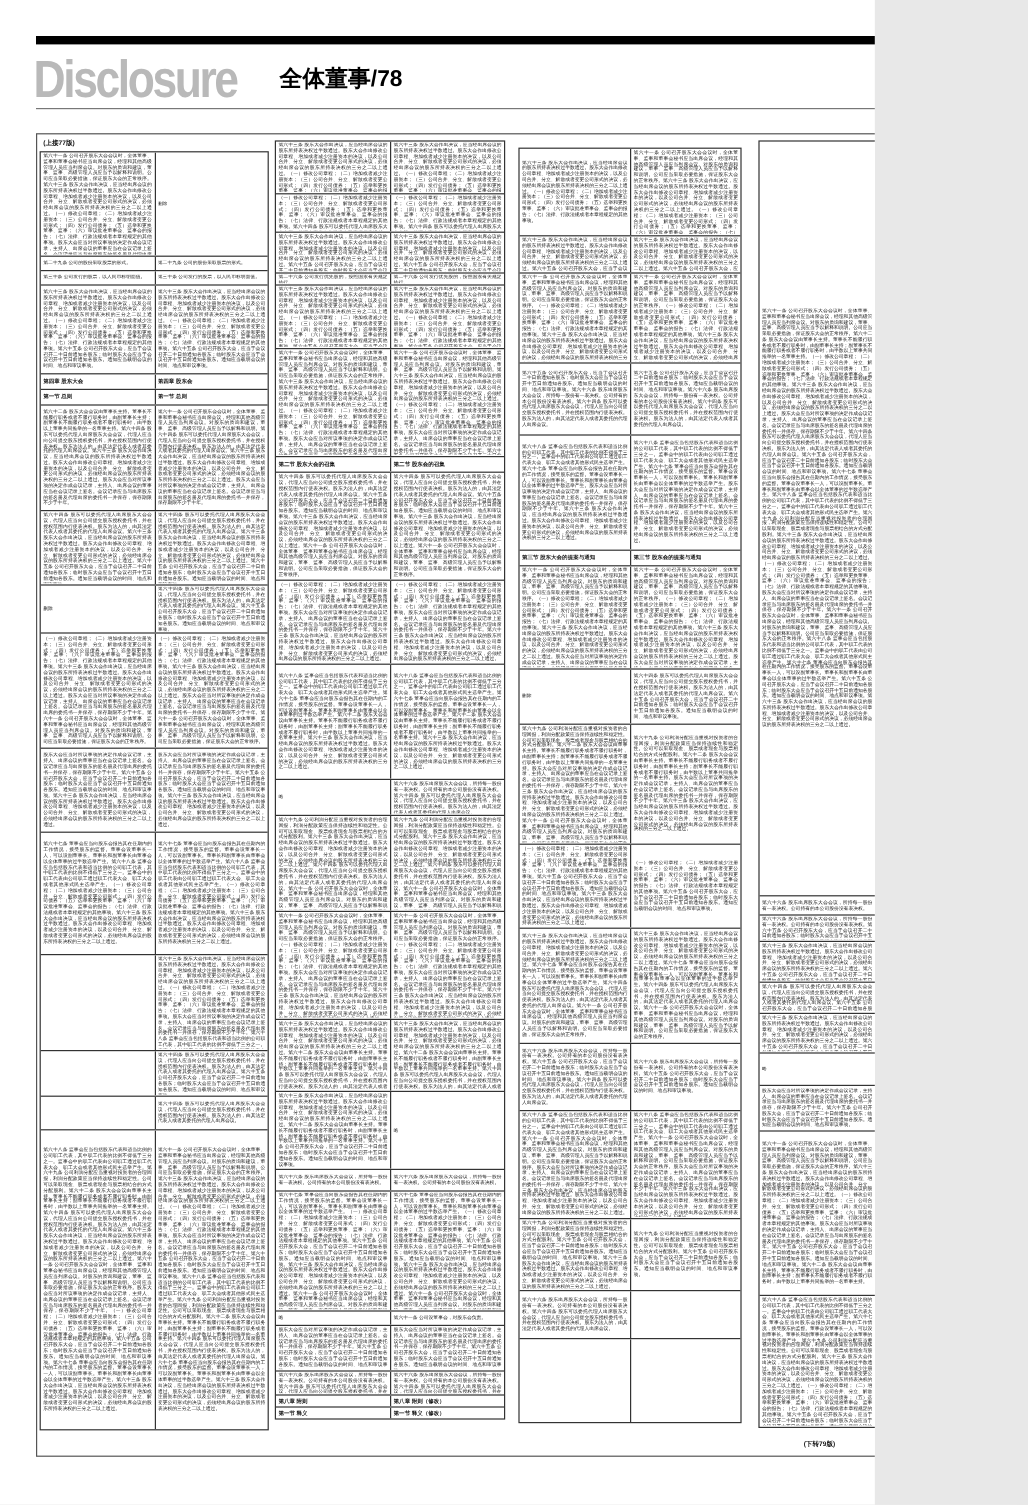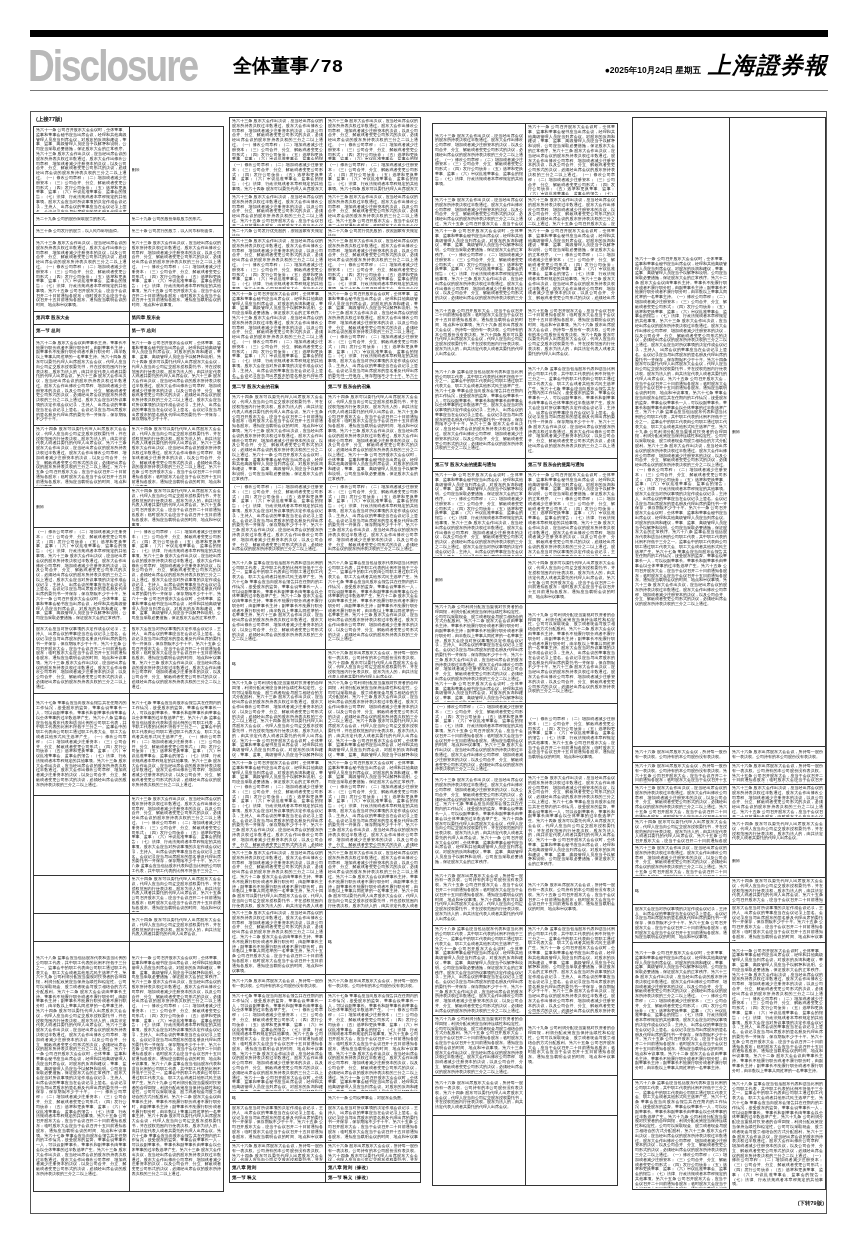--- a/index.html
+++ b/index.html
@@ -1,23 +1,23 @@
 <!DOCTYPE html>
 <html><head>
 <meta charset="utf-8">
 <style>
   html,body{margin:0;padding:0;background:#e8e8e8;}
-  .page{position:relative;width:857px;height:1254px;background:#ffffff;overflow:hidden;
+  .page{position:relative;width:729px;height:1254px;background:#ffffff;overflow:hidden;
         font-family:"Liberation Sans",sans-serif;}
   .topbar{position:absolute;left:30px;top:30px;width:798px;height:7px;background:#000;}
   .masthead{position:absolute;left:28px;top:42px;width:200px;font-size:37px;font-weight:bold;
             color:#b9b9b9;letter-spacing:-2px;transform:scaleY(1.18);transform-origin:top left;
             font-family:"Liberation Sans",sans-serif;white-space:nowrap;}
   .section-title{position:absolute;left:233px;top:53px;font-size:19px;font-weight:bold;color:#000;}
-  .section-title .pn{font-weight:bold;font-family:Liberation Mono, monospace;}
+  .section-title .pn{font-weight:bold;font-family:Liberation Sans, sans-serif;}
   .paper-info{position:absolute;right:29px;top:50px;display:flex;align-items:flex-end;gap:7px;}
   .dateline{font-size:8.5px;font-weight:bold;color:#000;padding-bottom:4px;white-space:nowrap;}
   .paper-name{font-size:23px;font-weight:bold;font-style:italic;color:#000;
               font-family:"Liberation Serif",serif;letter-spacing:1px;white-space:nowrap;}
   .header-rule{position:absolute;left:30px;top:90px;width:798px;border-top:1px solid #777;}
   .frame{position:absolute;left:30px;top:111px;width:795px;height:1101px;border:1px solid #555;background:#fff;}
   .cont-label{position:absolute;left:36px;top:116px;font-size:5.5px;font-weight:bold;color:#111;}
   .cont-next{position:absolute;right:33px;top:1200px;font-size:5.5px;font-weight:bold;color:#111;}
   .ctable{position:absolute;border:1px solid #333;background:#fff;box-sizing:border-box;}
   .trow{display:flex;overflow:hidden;box-sizing:border-box;}
@@ -33,24 +33,20 @@
 <body>
 
 <div class="page">
 
   <div class="topbar"></div>
 
   <div class="masthead">Disclosure</div>
 
   <div class="section-title"><span>全体董事</span><span class="pn">/78</span></div>
 
-  <div class="paper-info">
-    <span class="dateline">●2025年10月24日 星期五</span>
-    <span class="paper-name">上海證券報</span>
-  </div>
 
   <div class="header-rule"></div>
 
   <div class="frame"></div>
 
   <div class="cont-label">(上接77版)</div>
 
   <div id="t1" class="ctable" style="left: 33px; top: 126px; width: 191px;">
       <div class="trow" style="height: 86px;">
         <div class="tcell">

